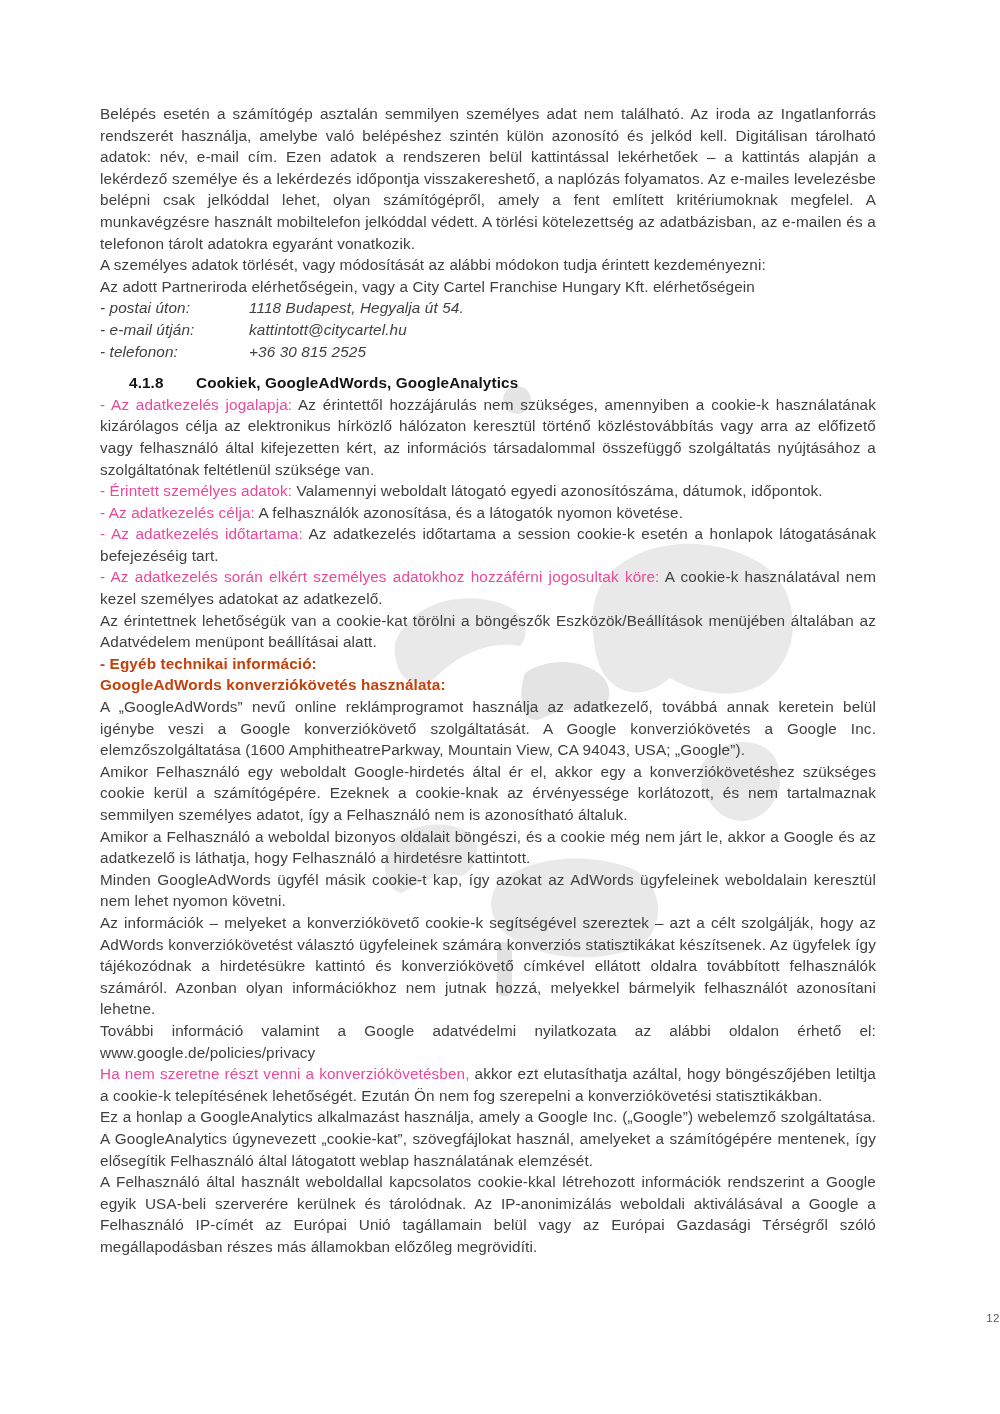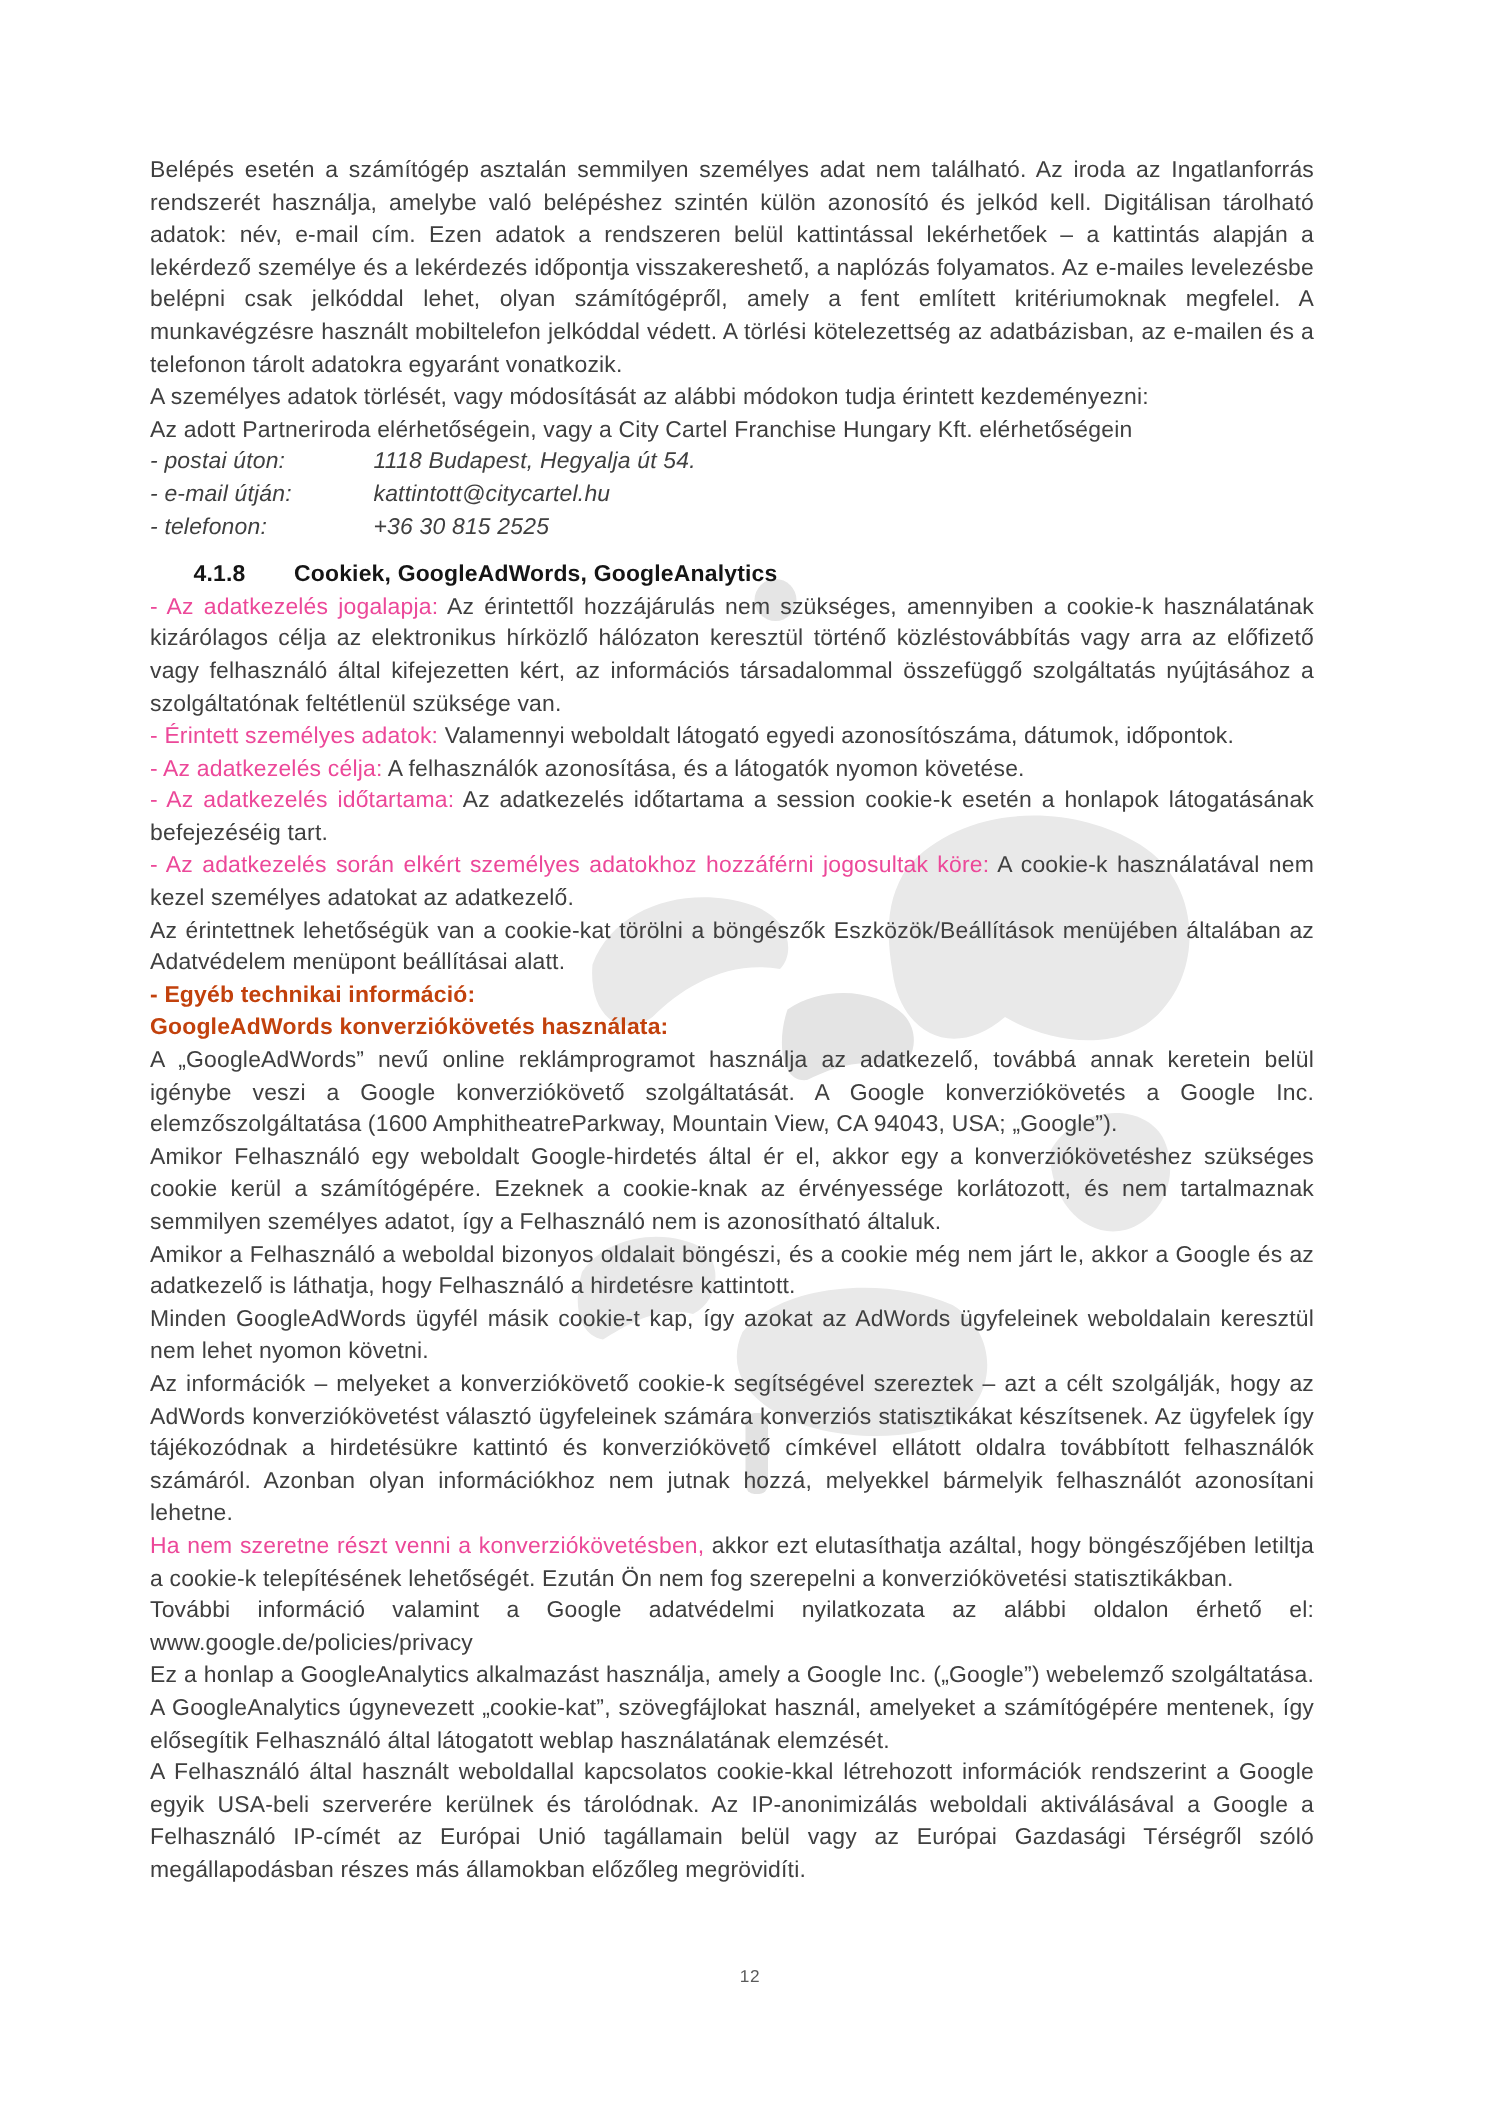--- a/index.html
+++ b/index.html
@@ -20,21 +20,21 @@
   .content p { margin:0; text-align:justify; }
   .content b { color:#ec4899; font-weight:normal; }
   .contact-row { display:flex;font-style:italic; }
   .contact-label { display:inline-block; width:149px; flex:0 0 149px; }
   .section-heading { margin-top:10px !important; color:#151515; font-weight:bold; }
   .sec-num { display:inline-block; width:67px;margin-left:29px; }
   .bold-line { color:#c2410c; font-weight:bold; }
   .ga-heading { margin-top:21px !important; color:#151515; font-weight:bold; }
   .page-number {
     position:absolute; left:0; top:1312px; width:100%;
-    text-align:center; font-size:11.5px; color:#5a5a5a; z-index:1;
+    text-align:right; font-size:11.5px; color:#5a5a5a; z-index:1;
     letter-spacing:.5px;
   }
 </style>
 </head>
 <body>
 
 <div class="page">
 
   <svg class="watermark" viewBox="0 0 440 640" xmlns="http://www.w3.org/2000/svg" aria-hidden="true">
     <g fill="#e9e9e9">
@@ -80,22 +80,22 @@
 
     <p>Az érintettnek lehetőségük van a cookie-kat törölni a böngészők Eszközök/Beállítások menüjében általában az Adatvédelem menüpont beállításai alatt.</p>
     <p class="bold-line">- Egyéb technikai információ:</p>
 
     <p class="bold-line">GoogleAdWords konverziókövetés használata:</p>
     <p>A „GoogleAdWords” nevű online reklámprogramot használja az adatkezelő, továbbá annak keretein belül igénybe veszi a Google konverziókövető szolgáltatását. A Google konverziókövetés a Google Inc. elemzőszolgáltatása (1600 AmphitheatreParkway, Mountain View, CA 94043, USA; „Google”).</p>
     <p>Amikor Felhasználó egy weboldalt Google-hirdetés által ér el, akkor egy a konverziókövetéshez szükséges cookie kerül a számítógépére. Ezeknek a cookie-knak az érvényessége korlátozott, és nem tartalmaznak semmilyen személyes adatot, így a Felhasználó nem is azonosítható általuk.</p>
     <p>Amikor a Felhasználó a weboldal bizonyos oldalait böngészi, és a cookie még nem járt le, akkor a Google és az adatkezelő is láthatja, hogy Felhasználó a hirdetésre kattintott.</p>
     <p>Minden GoogleAdWords ügyfél másik cookie-t kap, így azokat az AdWords ügyfeleinek weboldalain keresztül nem lehet nyomon követni.</p>
     <p>Az információk – melyeket a konverziókövető cookie-k segítségével szereztek – azt a célt szolgálják, hogy az AdWords konverziókövetést választó ügyfeleinek számára konverziós statisztikákat készítsenek. Az ügyfelek így tájékozódnak a hirdetésükre kattintó és konverziókövető címkével ellátott oldalra továbbított felhasználók számáról. Azonban olyan információkhoz nem jutnak hozzá, melyekkel bármelyik felhasználót azonosítani lehetne.</p>
+    <p><span>További információ valamint a Google adatvédelmi nyilatkozata az alábbi oldalon érhető el: </span><span>www.google.de/policies/privacy</span></p>
     <p><b>Ha nem szeretne részt venni a konverziókövetésben,</b><span> akkor ezt elutasíthatja azáltal, hogy böngészőjében letiltja a cookie-k telepítésének lehetőségét. Ezután Ön nem fog szerepelni a konverziókövetési statisztikákban.</span></p>
-    <p><span>További információ valamint a Google adatvédelmi nyilatkozata az alábbi oldalon érhető el: </span><span>www.google.de/policies/privacy</span></p>
 
     <p>Ez a honlap a GoogleAnalytics alkalmazást használja, amely a Google Inc. („Google”) webelemző szolgáltatása. A GoogleAnalytics úgynevezett „cookie-kat”, szövegfájlokat használ, amelyeket a számítógépére mentenek, így elősegítik Felhasználó által látogatott weblap használatának elemzését.</p>
     <p>A Felhasználó által használt weboldallal kapcsolatos cookie-kkal létrehozott információk rendszerint a Google egyik USA-beli szerverére kerülnek és tárolódnak. Az IP-anonimizálás weboldali aktiválásával a Google a Felhasználó IP-címét az Európai Unió tagállamain belül vagy az Európai Gazdasági Térségről szóló megállapodásban részes más államokban előzőleg megrövidíti.</p>
 
   </div>
 
   <div class="page-number">12</div>
 
 </div>
 

